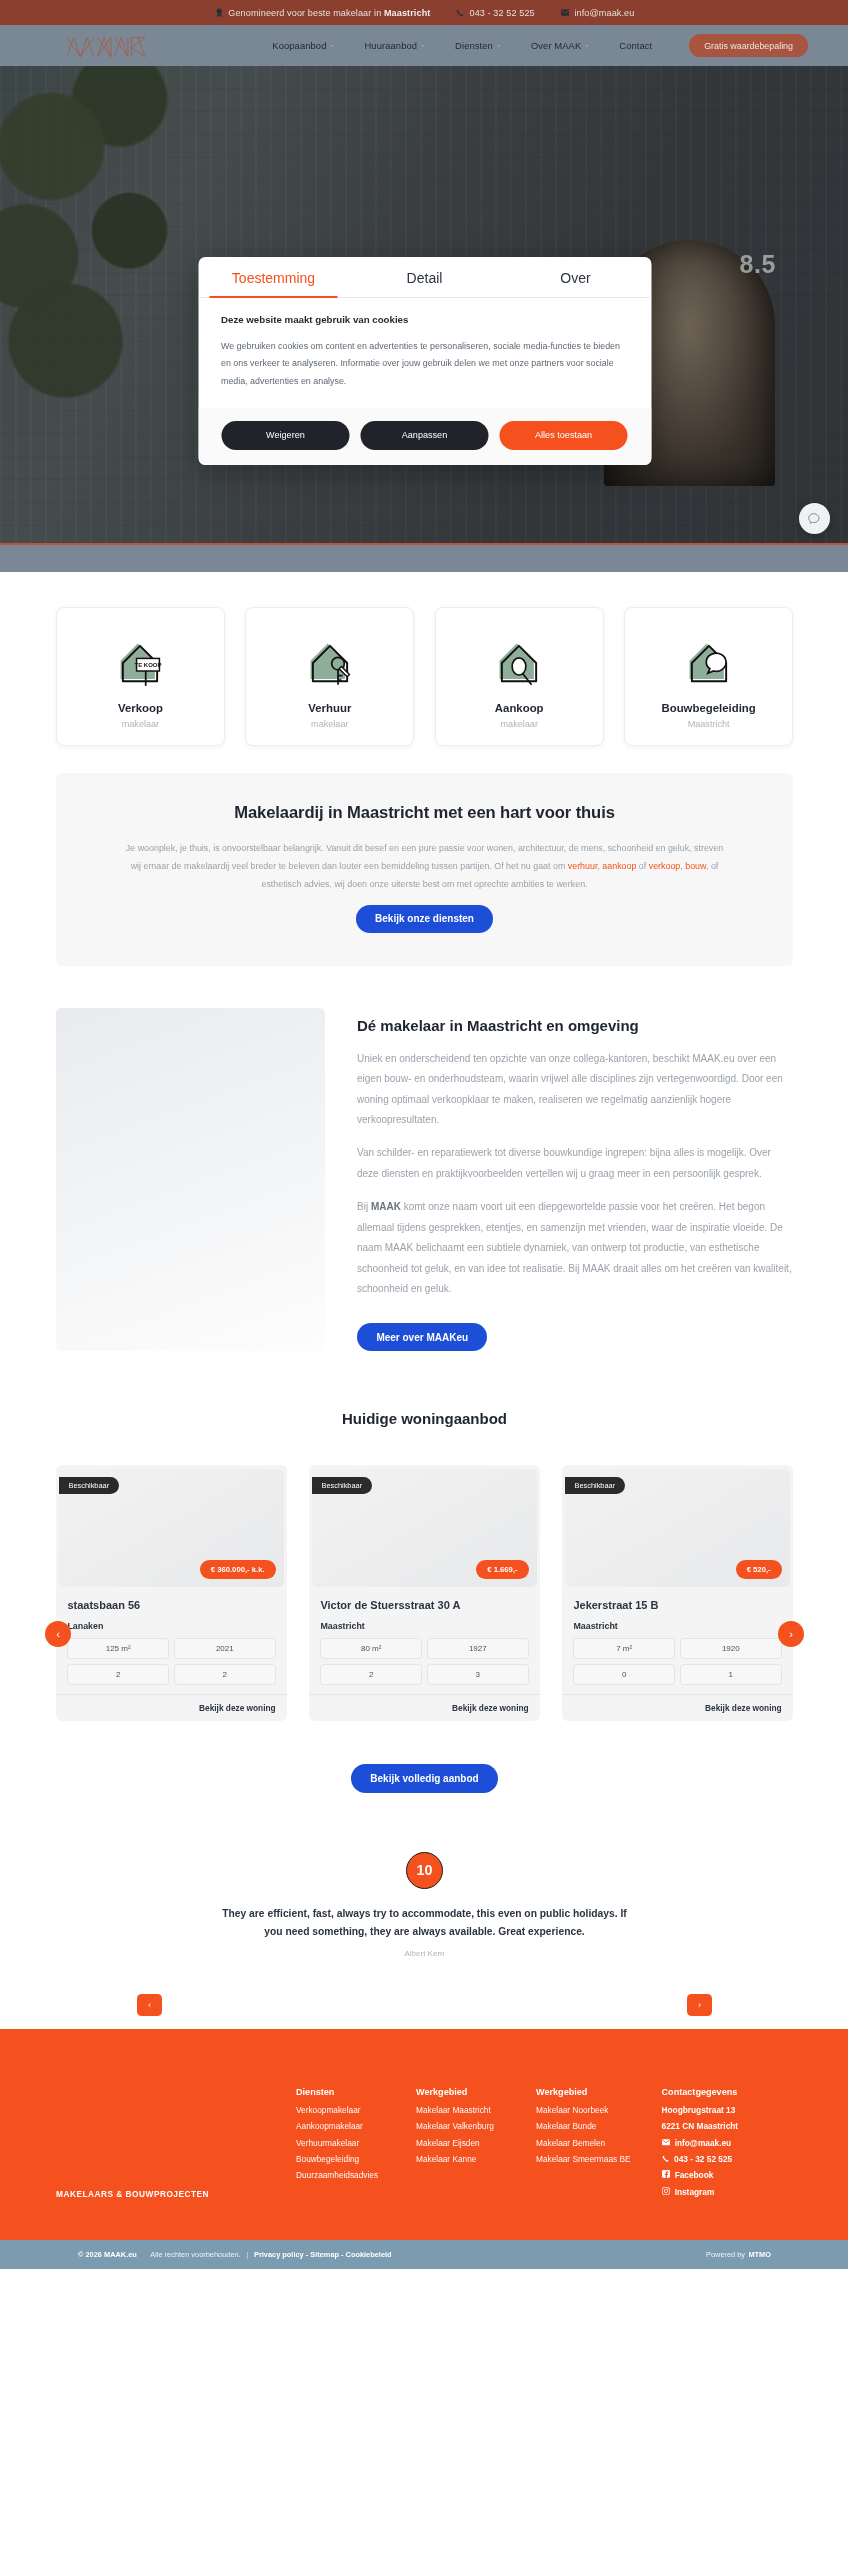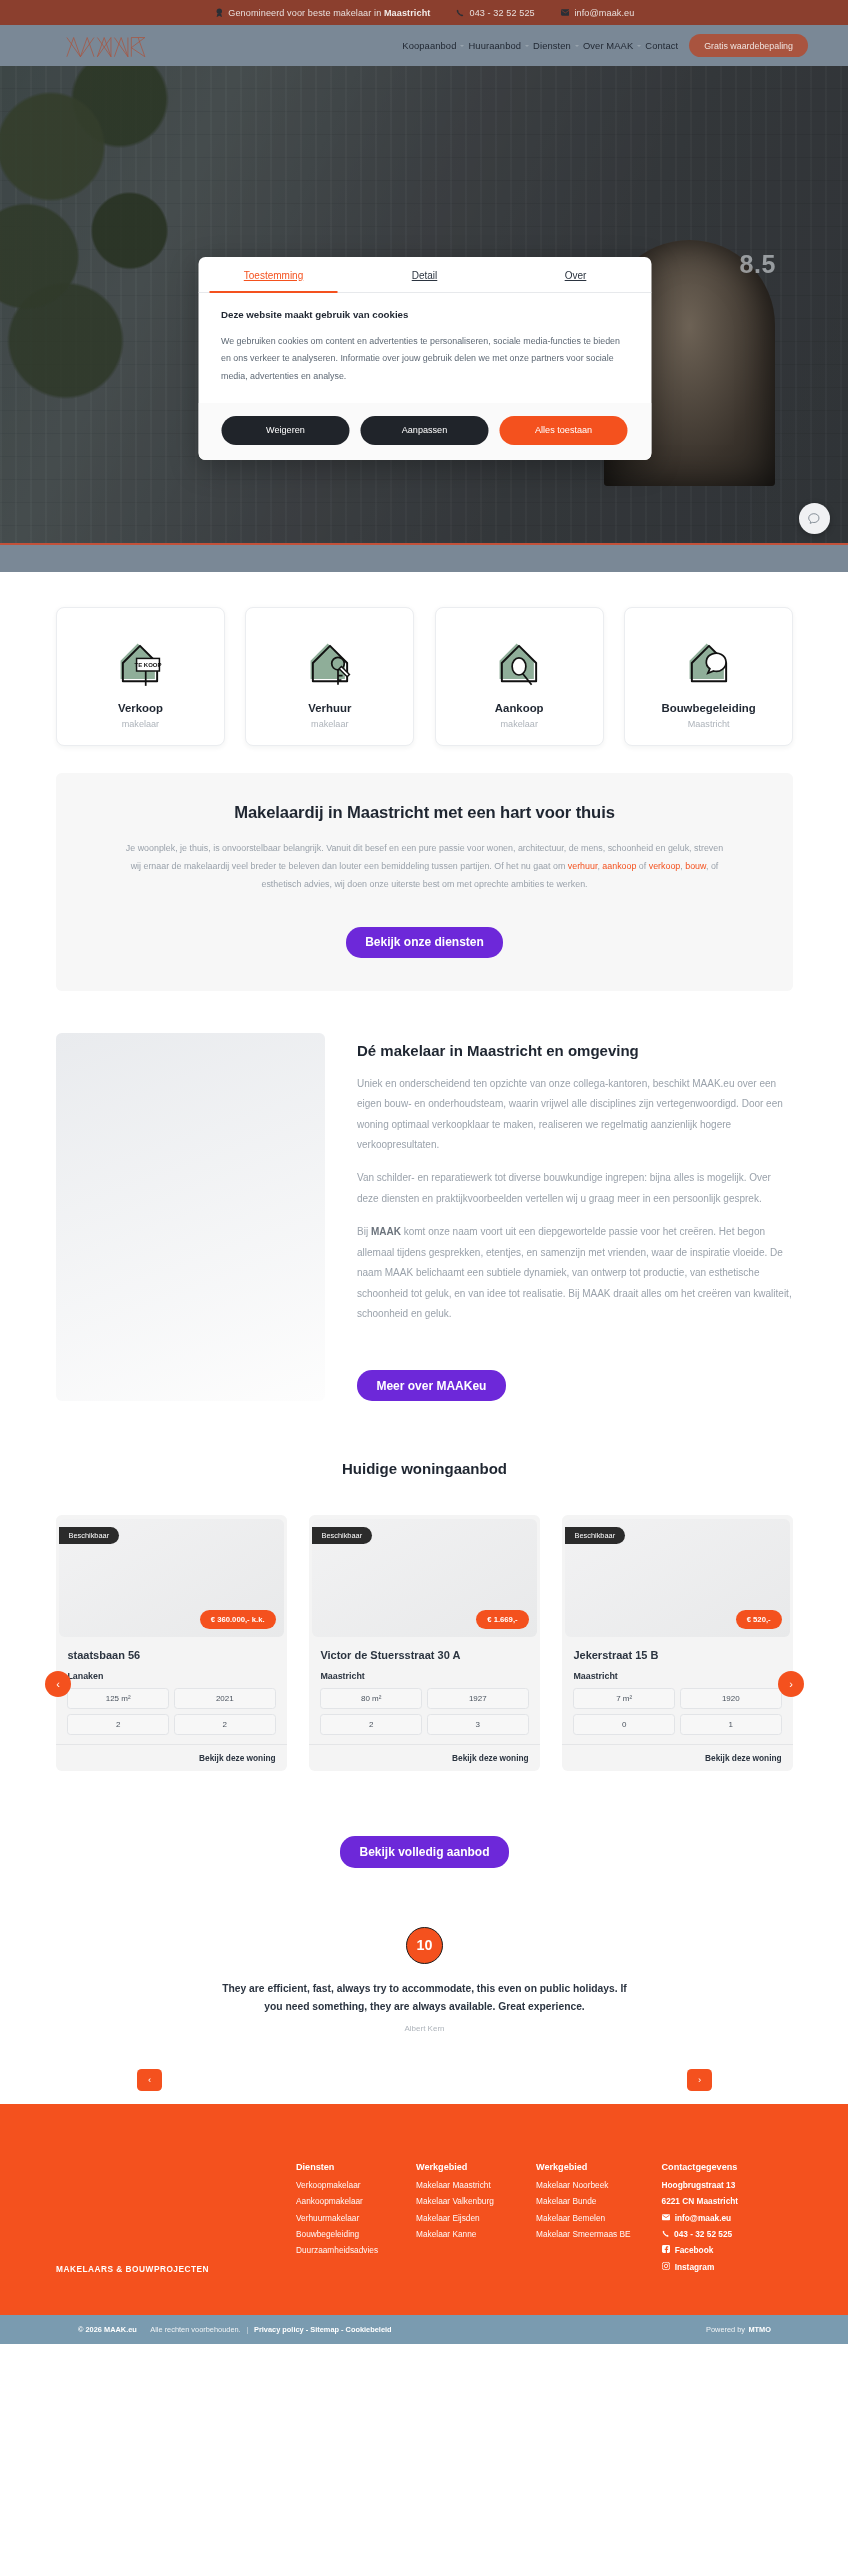--- a/index.html
+++ b/index.html
@@ -32,21 +32,21 @@
   .nav {
     height: 41px;
     background: #7a8896;
     display: flex;
     align-items: center;
     padding: 0 41px;
     position: relative;
     z-index: 5;
   }
   .logo { width: 86px; height: 26px; margin-left: 23px; }
-  .nav-right { margin-left: auto; display: flex; align-items: center; gap: 4px; }
+  .nav-right { margin-left: auto; display: flex; align-items: center; gap: 30px; }
   .nav-item {
     display: flex; align-items: center; gap: 4px;
     font-size: 9.4px; color: #1f2631; letter-spacing: 0.1px;
     cursor: pointer;
   }
   .caret { width: 0; height: 0; border-left: 2.9px solid transparent; border-right: 2.9px solid transparent; border-top: 2.9px solid #98a3ad; }
   .cta-nav {
     background: #a9543f; color: #efe3de; border: none; border-radius: 12.6px;
     padding: 6.9px 15px; font-size: 8.9px; font-family: inherit; cursor: pointer;
     margin-left: 6.9px;
@@ -100,23 +100,22 @@
   }
 
   
   .cookie {
     position:absolute; left:50%; transform:translateX(-50%); top:191px;
     width: 453px; background:#fff; border-radius:6.9px;
     box-shadow: 0 8px 29px rgba(0,0,0,.28); z-index: 50; overflow:hidden;
   }
   .cookie-tabs { display:flex; border-bottom:0.6px solid #e7e9ec; }
   .cookie-tab {
-    flex:1; text-align:center; padding: 12.6px 0 11.4px; font-size:10px; color:#2b3440; cursor:pointer;
+    flex:1; text-align:center; padding: 12.6px 0 11.4px; font-size:14px; color:#2b3440; cursor:pointer;
     position:relative;
-    text-decoration:underline;
   }
   .cookie-tab.active { color:#f4511e; }
   .cookie-tab.active::after {
     content:""; position:absolute; left:11.4px; right:11.4px; bottom:-0.6px; height:1.7px; background:#f4511e;
   }
   .cookie-body { padding: 16px 23px 17px; }
   .cookie-title { font-size:9.7px; font-weight:700; color:#1f2631; margin-bottom:12.6px; }
   .cookie-text { font-size:8.9px; line-height:2.0; color:#5d6874; }
   .cookie-actions {
     background:#fafafa; padding: 12.6px 23px 15px; display:flex; gap:10.3px;
@@ -146,22 +145,22 @@
   .intro {
     margin: 27.4px 56px 0; background:#f7f7f7; border-radius:5.7px;
     padding: 30px 69px 33px; text-align:center;
   }
   .intro h2 { font-size: 16.6px; font-weight:800; color:#1f2631; letter-spacing:-0.1px; }
   .intro p {
     margin-top: 17px; font-size: 8.9px; line-height: 2.0; color:#9aa2ab;
   }
   .intro p a { color:#f4511e; text-decoration:none; }
   .btn-accent {
-    display:inline-block; margin-top: 33px; background:#6d28d9; color:#fff;
-    border:none; border-radius:15px; padding: 8.6px 19.4px; font-size:12px; font-weight:700;
+    display:inline-block; margin-top: 11px; background:#1d4ed8; color:#fff;
+    border:none; border-radius:15px; padding: 8.6px 19.4px; font-size:10px; font-weight:700;
     font-family:inherit; cursor:pointer;
   }
 
   
   .about { display:flex; gap:32px; padding: 42px 56px 0; }
   .about-media {
     width: 269px; flex: 0 0 269px; border-radius:5.7px; min-height: 320px;
     background: linear-gradient(160deg,#e9ebee 0%, #fdfdfd 100%);
   }
   .about-text { flex:1; padding-top: 9.1px; }

